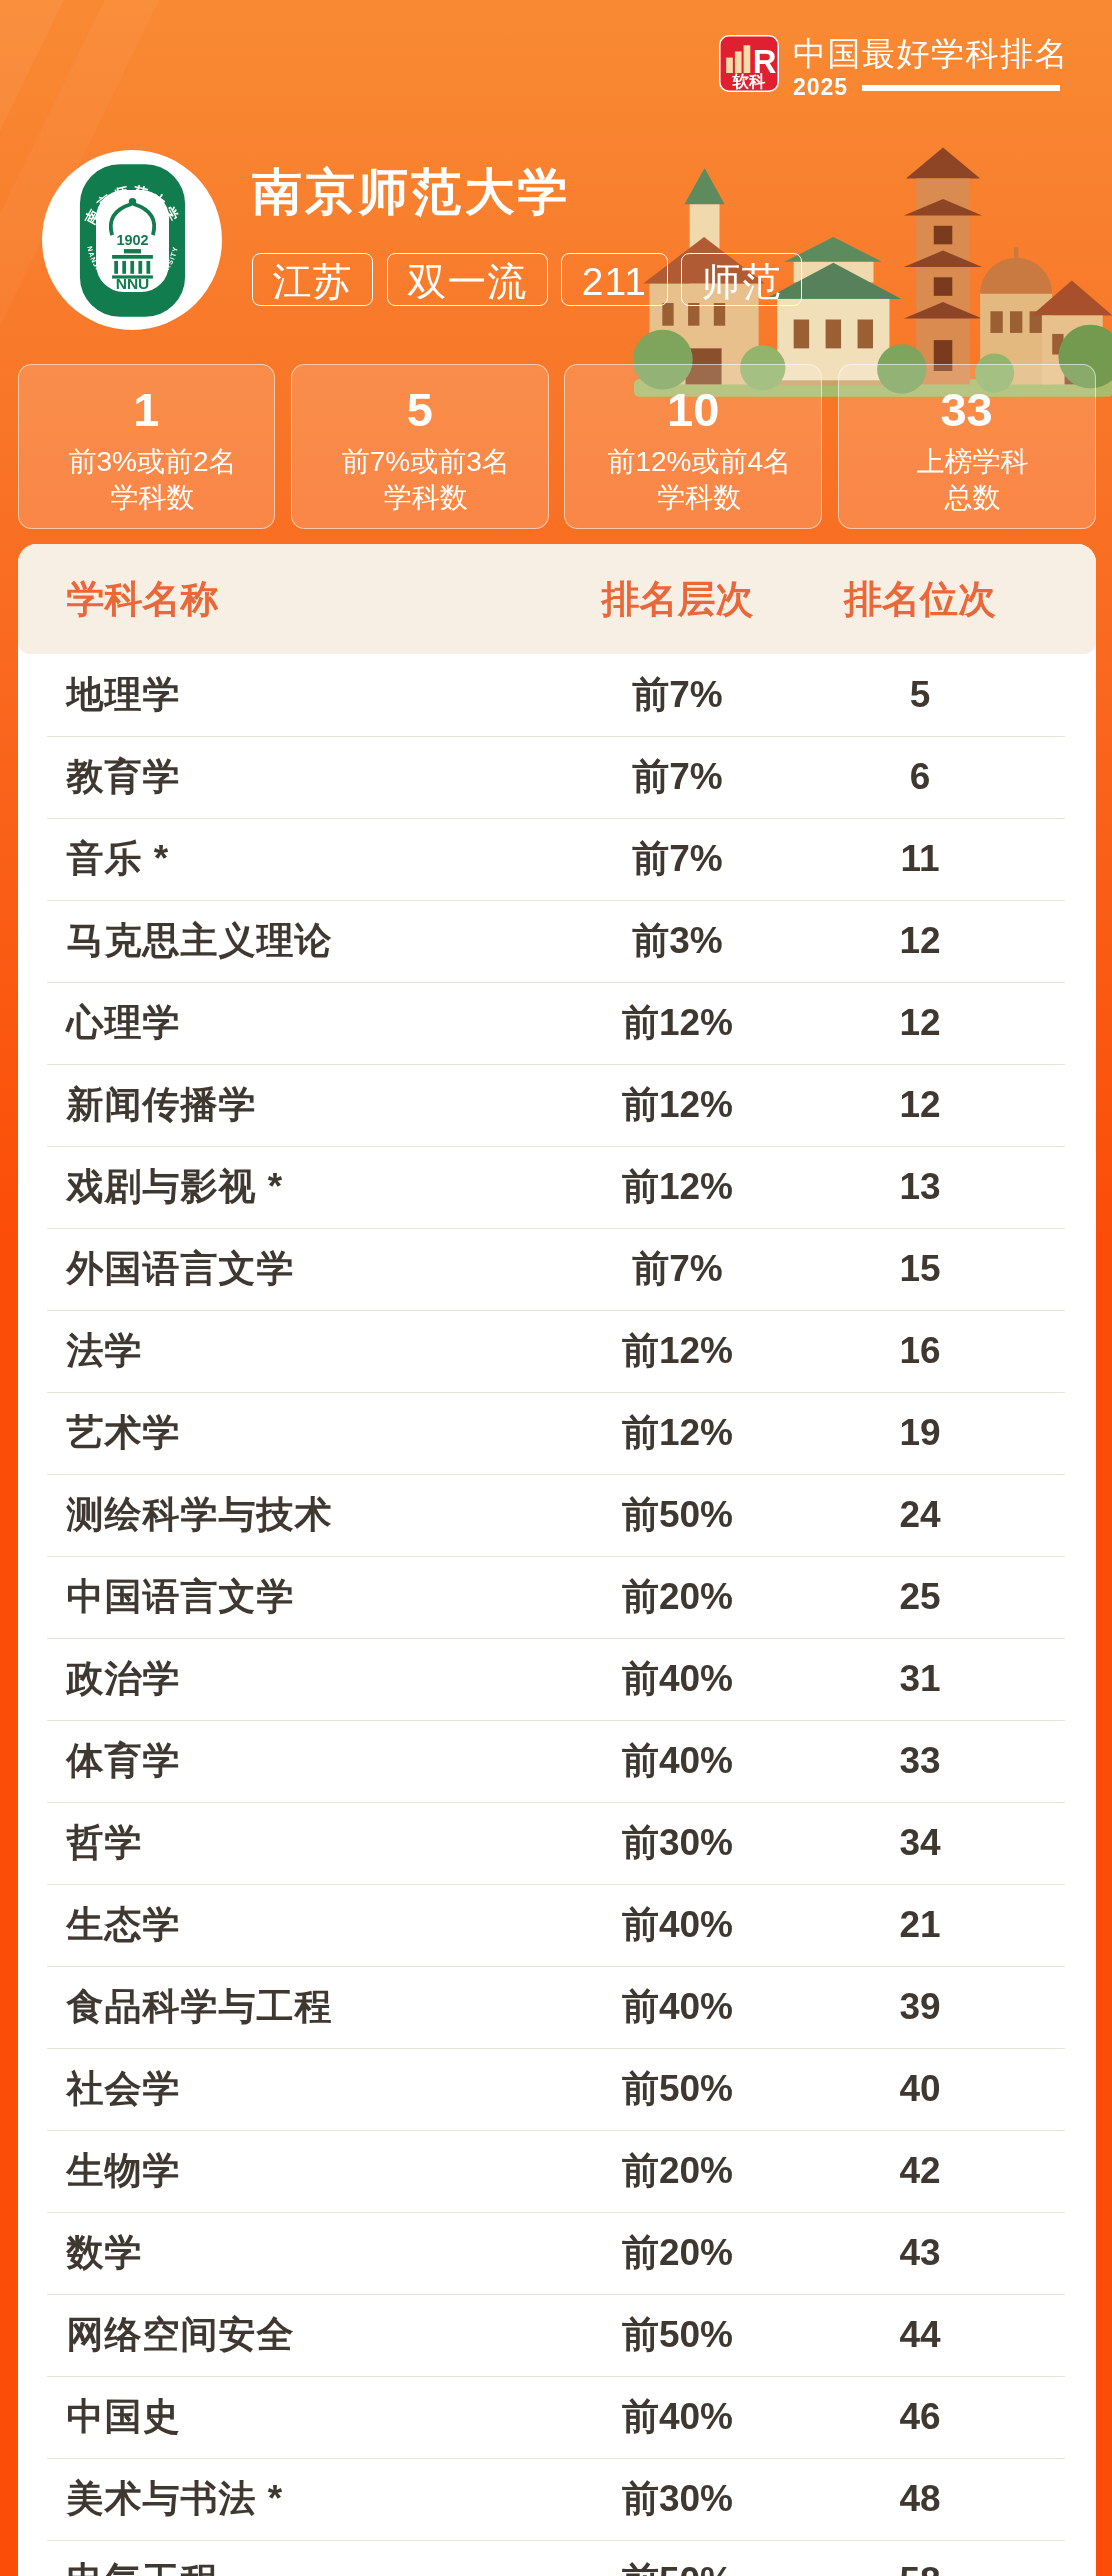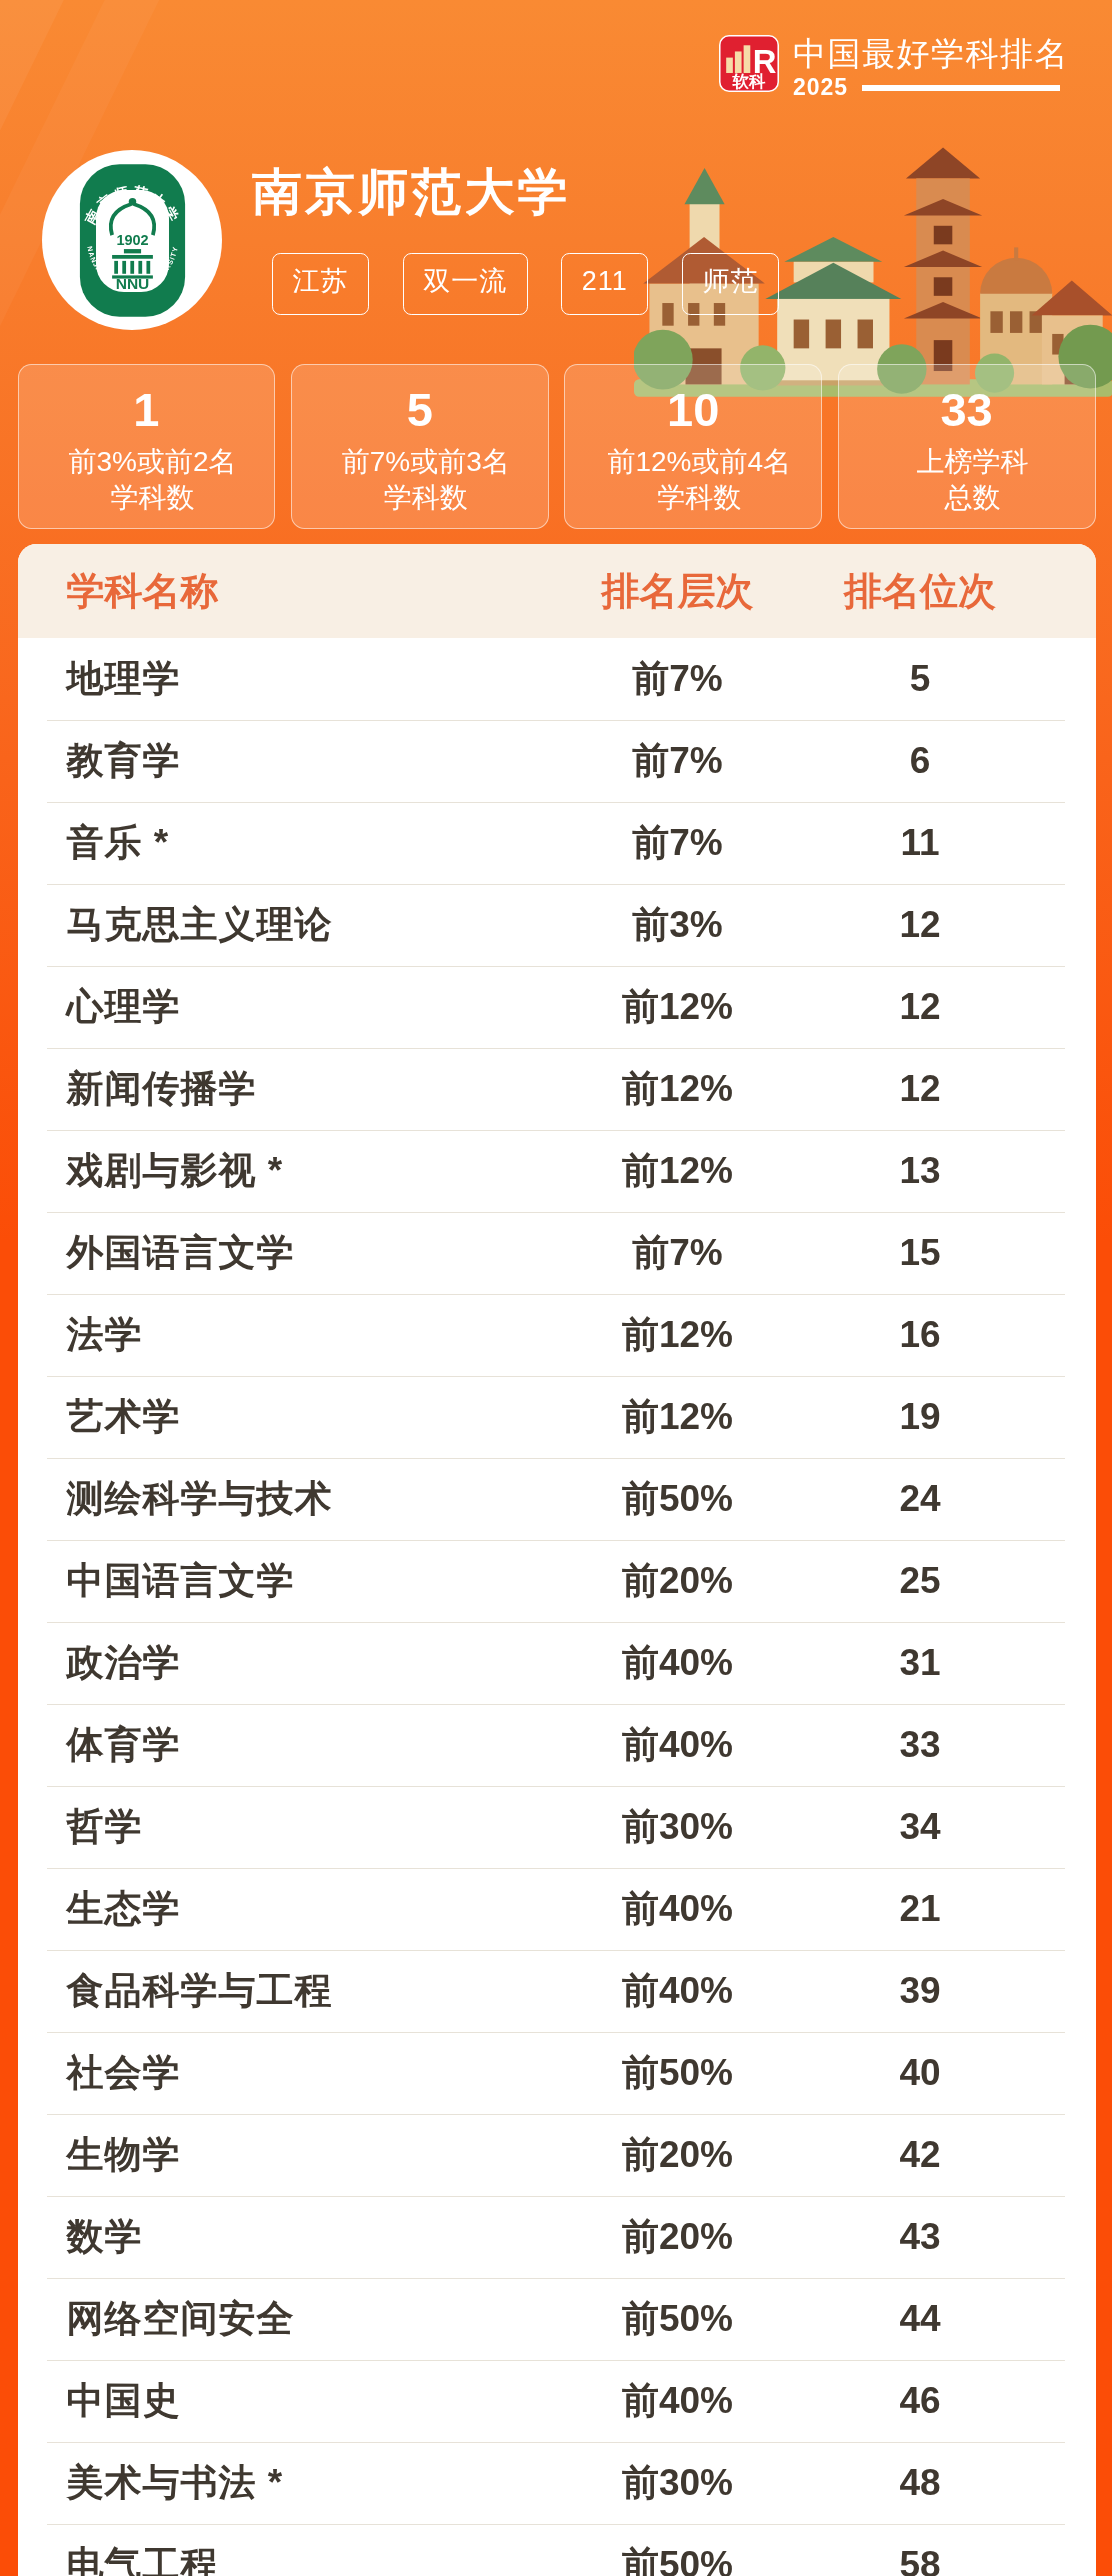--- a/index.html
+++ b/index.html
@@ -30,32 +30,32 @@
   .brand-sub{margin-top:6.2px;display:flex;align-items:center;}
   .brand-year{font-size:23px;font-weight:700;color:var(--white);line-height:1;letter-spacing:1px;}
   .brand-line{display:inline-block;width:198px;height:5.7px;background:var(--white);margin-left:13.4px;}
 
   
   .campus{position:absolute;top:138px;right:0;width:479px;height:259px;}
   .uni-badge{position:absolute;left:42px;top:150px;width:180px;height:180px;background:var(--white);border-radius:50%;display:flex;align-items:center;justify-content:center;}
   .uni-badge svg{width:161px;height:161px;}
   .uni-name{position:absolute;left:252px;top:165px;font-size:50px;font-weight:700;color:var(--white);letter-spacing:3.1px;line-height:1.1;}
   .tags{position:absolute;left:252px;top:253px;display:flex;list-style:none;}
-  .tag{height:62px;line-height:55px;border:1.5px solid var(--white);border-radius:8.2px;color:var(--white);font-size:27px;font-weight:500;padding:0 19.6px;margin-right:13.4px;letter-spacing:1px;margin-left:20px;}
+  .tag{height:53px;line-height:55px;border:1.5px solid var(--white);border-radius:8.2px;color:var(--white);font-size:39px;font-weight:500;padding:0 19.6px;margin-right:13.4px;letter-spacing:1px;}
 
   
   .stats{position:absolute;left:17.5px;right:17.5px;top:364px;display:flex;gap:15.5px;z-index:2;}
   .stat-card{flex:1;height:165px;background:rgba(255,255,255,0.16);border:1.3px solid rgba(255,255,255,0.55);border-radius:13.4px;text-align:center;color:var(--white);}
   .stat-value{margin-top:20.6px;font-size:47px;font-weight:700;line-height:1;}
   .stat-label{margin-top:11.3px;font-size:28px;font-weight:500;line-height:1.3;margin-left:12px;}
 
   
   .table-card{position:absolute;left:17.5px;right:17.5px;top:544px;height:2818px;background:var(--white);border-radius:18.5px;overflow:hidden;z-index:2;}
   .grid-cols{display:grid;grid-template-columns:1fr 242px 243px;padding:0 54px 0 49px;align-items:center;}
-  .t-head{height:94px;background:var(--table-header-bg);color:var(--table-header-text);font-size:38px;font-weight:700;}
+  .t-head{height:110px;background:var(--table-header-bg);color:var(--table-header-text);font-size:38px;font-weight:700;border-radius:12px;}
   .t-head .col-tier,.t-head .col-rank{text-align:center;}
   .t-body{list-style:none;}
   .t-row{height:82px;font-size:37px;color:var(--row-text);position:relative;}
   .t-row + .t-row::before{content:"";position:absolute;top:0;left:29px;right:31px;height:1px;background:var(--divider);}
   .c-name{font-weight:600;letter-spacing:1px;}
   .c-tier,.c-rank{text-align:center;font-weight:600;}
 </style>
 </head>
 <body>
 

